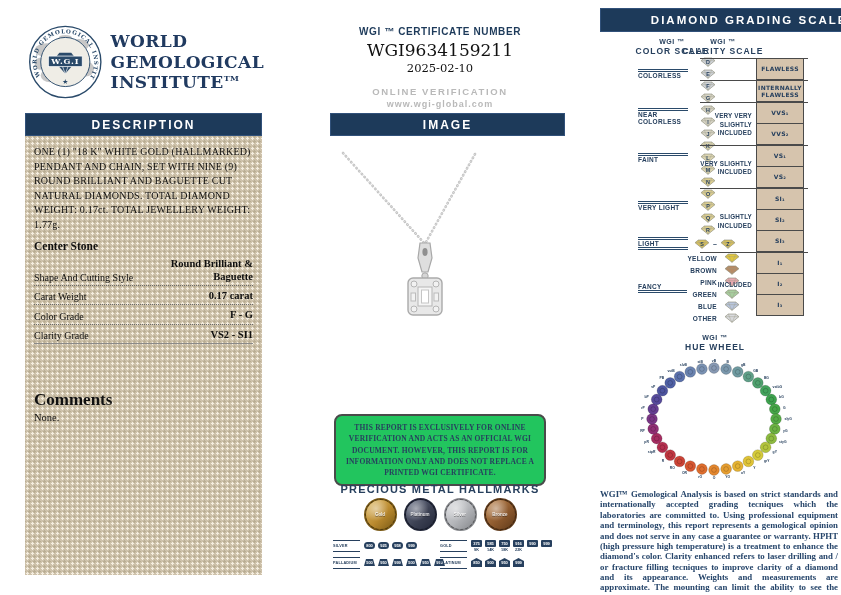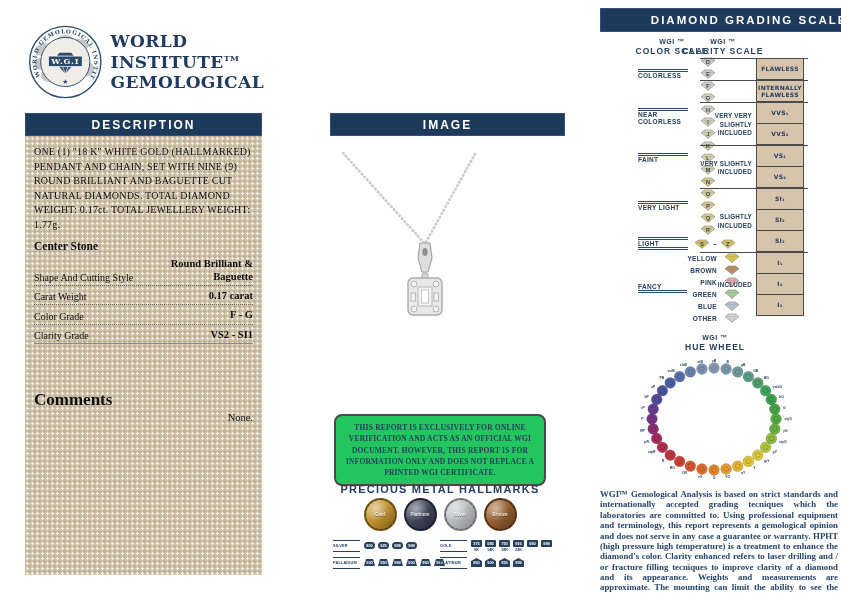--- a/index.html
+++ b/index.html
@@ -21,21 +21,21 @@
                           radial-gradient(rgba(173,160,133,.6) 1px, transparent 1.4px);
          background-size:5px 5px,5px 5px;background-position:0 0,2px 3px;}
   .desc-text{margin:0;font-size:10px;line-height:1.45;letter-spacing:.2px;}
   .cs-head{margin:8px 0 2px 0;font-size:11.5px;font-weight:bold;}
   .cs-row{display:flex;justify-content:space-between;align-items:flex-end;
           border-bottom:1px dotted #6b6b6b;padding:3px 0 2px 0;font-size:10px;}
   .cs-row:last-child{border-bottom:1px solid #8a8a8a;}
   .cs-row .lab{white-space:nowrap;}
   .cs-row .val{font-weight:bold;font-size:10.5px;text-align:right;line-height:1.25;}
   .comments-head{margin:46px 0 0 0;font-size:17px;font-weight:bold;}
-  .comments-val{margin:2px 0 0 0;font-size:10.5px;text-align:right;}
+  .comments-val{margin:2px 0 0 0;font-size:10.5px;}
   .retail{margin:22px 0 0 0;font-size:11px;}
   .retail b{font-size:11px;}
   
   .cert-block{position:absolute;left:330px;top:26px;width:220px;text-align:center;}
   .cert-label{font-size:10px;font-weight:bold;letter-spacing:.6px;color:#1d3a5a;}
   .cert-number{font-family:"DejaVu Serif",serif;font-size:17px;color:#111;margin-top:3px;}
   .cert-date{font-family:"DejaVu Serif",serif;font-size:11.5px;color:#111;margin-top:1px;}
   .online{margin-top:11px;font-size:9.5px;font-weight:bold;letter-spacing:1.6px;color:#b9b9b9;}
   .website{margin-top:2px;font-size:9px;font-weight:bold;letter-spacing:1px;color:#b9b9b9;}
   .image-bar{position:absolute;left:330px;top:113px;width:235px;height:23px;}
@@ -119,22 +119,22 @@
         <textPath href="#ringP" id="ring-text">WORLD GEMOLOGICAL INSTITUTE</textPath>
       </text>
       <polygon points="30,42 37,33 51,33 58,42 44,58" fill="#2a4a6a"></polygon>
       <path d="M30,42 H58 M38,42 L44,58 M50,42 L44,58" stroke="#ffffff" stroke-width="0.8" fill="none"></path>
       <rect x="24" y="37" width="40" height="12.5" fill="#2a4a6a" stroke="#ffffff" stroke-width="0.9"></rect>
       <text x="44" y="46.6" text-anchor="middle" font-family="DejaVu Serif,serif" font-size="9.5" font-weight="bold" fill="#ffffff" letter-spacing="1" id="logo-monogram">W.G.I</text>
       <text x="44" y="70" text-anchor="middle" font-size="8" fill="#2a4a6a" id="logo-star">★</text>
     </svg>
     <div class="brand-text">
       <div>WORLD</div>
+      <div>GEMOLOGICAL</div>
       <div><span>INSTITUTE</span><sup>TM</sup></div>
-      <div>GEMOLOGICAL</div>
     </div>
   </div>
 
   <div class="bar desc-bar">DESCRIPTION</div>
 
   <div class="panel">
     <p class="desc-text">ONE (1) "18 K" WHITE GOLD (HALLMARKED) PENDANT AND CHAIN, SET WITH NINE (9) ROUND BRILLIANT AND BAGUETTE CUT NATURAL DIAMONDS. TOTAL DIAMOND WEIGHT: 0.17ct. TOTAL JEWELLERY WEIGHT: 1.77g.</p>
     <h3 class="cs-head">Center Stone</h3>
     <div id="cs-rows">
         <div class="cs-row">
@@ -151,20 +151,27 @@
         </div>
         <div class="cs-row">
           <span class="lab">Clarity Grade</span>
           <span class="val">VS2 - SI1</span>
         </div>
       </div>
     <h3 class="comments-head">Comments</h3>
     <p class="comments-val">None.</p>
   </div>
 
+  <div class="cert-block">
+    <div class="cert-label">WGI ™ CERTIFICATE NUMBER</div>
+    <div class="cert-number">WGI9634159211</div>
+    <div class="cert-date">2025-02-10</div>
+    <div class="online">ONLINE VERIFICATION</div>
+    <div class="website">www.wgi-global.com</div>
+  </div>
 
   <div class="bar image-bar">IMAGE</div>
 
   <div class="photo">
     <svg width="235" height="265" viewBox="0 0 235 265">
       <g stroke="#c3c3c3" stroke-width="2.6" stroke-linecap="round" fill="none">
         <path d="M13,13 L95,104" stroke-dasharray="0.6 3.4"></path>
         <path d="M145,14 L95,104" stroke-dasharray="0.6 3.4"></path>
         <path d="M13,13 L95,104" stroke="#e2e2e2" stroke-width="1" stroke-dasharray="0.6 3.4"></path>
         <path d="M145,14 L95,104" stroke="#e2e2e2" stroke-width="1" stroke-dasharray="0.6 3.4"></path>

